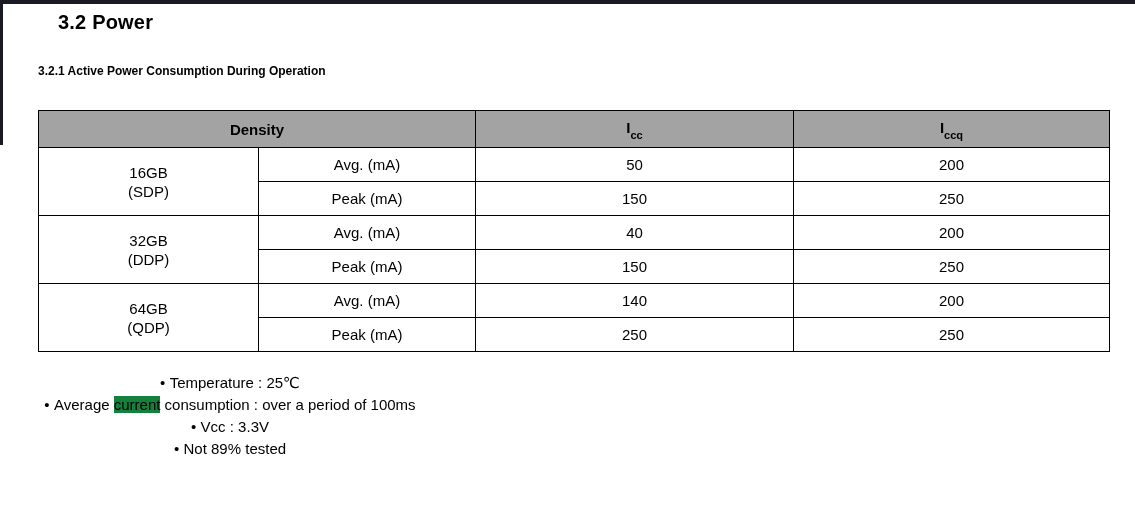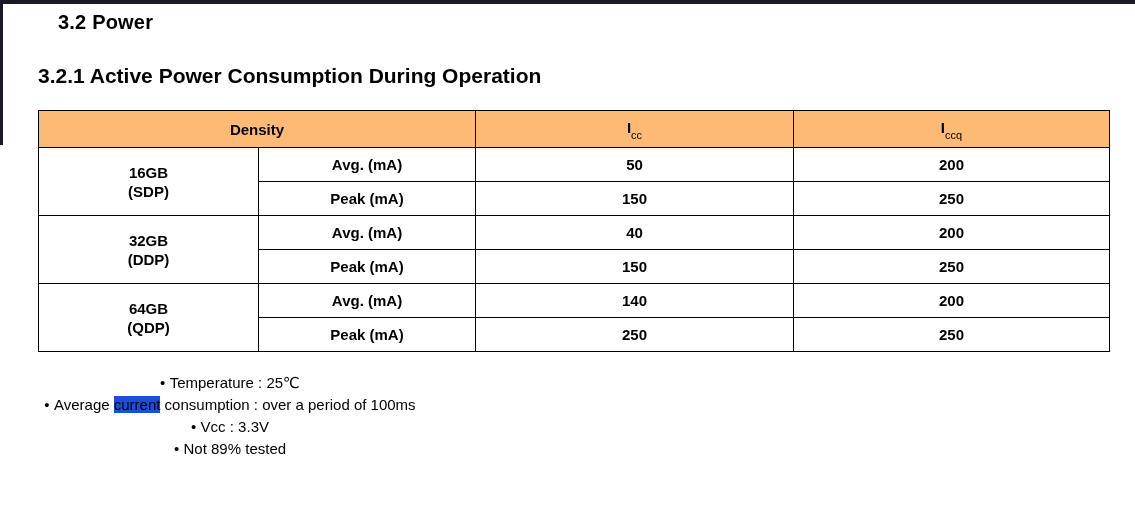--- a/index.html
+++ b/index.html
@@ -22,53 +22,53 @@
     background: #1a1a24;
   }
   .section-title {
     position: absolute; left: 38px; top: 11px;
     font-size: 20px; font-weight: bold;
     letter-spacing: 0.2px;
     margin-left: 20px;
   }
   .subsection-title {
     position: absolute; left: 38px; top: 64px;
-    font-size: 21px; font-weight: bold;
+    font-size: 12px; font-weight: bold;
   }
   table.power-table {
     position: absolute; left: 38px; top: 110px;
     width: 1071px;
     table-layout: fixed;
     border-collapse: collapse;
   }
   table.power-table th, table.power-table td {
     border: 1.5px solid #000000;
     text-align: center;
     vertical-align: middle;
     font-size: 15px;
     padding: 0;
   }
   table.power-table thead th {
-    background: #fdba74;
+    background: #a3a3a3;
     height: 37px;
     font-weight: bold;
   }
-  table.power-table tbody td { height: 34px; font-weight: bold; margin-top: 34px; }
+  table.power-table tbody td { height: 34px; font-weight: normal; margin-top: 34px; }
   table.power-table td.density-cell { line-height: 19px; }
   .sub {
-    font-size: 11px; font-weight: normal;
+    font-size: 11px; font-weight: bold;
     vertical-align: sub; position: relative; top: 2px;
   }
   .notes {
     position: absolute; left: 40px; top: 372px;
     font-size: 15px;
   }
   .note-line { height: 22px; line-height: 22px; white-space: pre; text-align: center; }
   .bullet { display: inline-block; width: 14px; }
-  .hl { background: #1d4ed8; }
+  .hl { background: #15803d; }
 </style>
 </head>
 <body>
 
 <div class="top-border"></div>
 <div class="left-border"></div>
 
 <h1 class="section-title">3.2 Power</h1>
 <h2 class="subsection-title">3.2.1 Active Power Consumption During Operation</h2>
 

